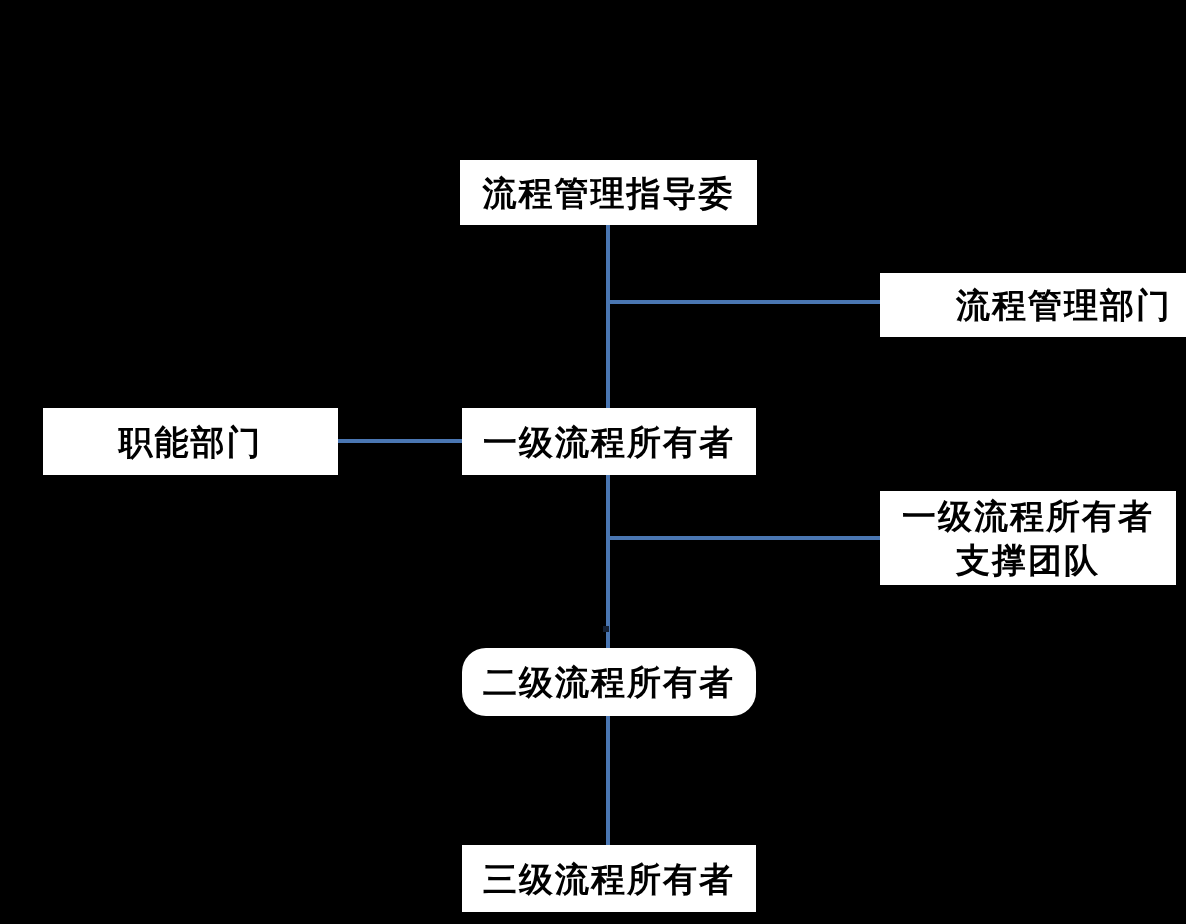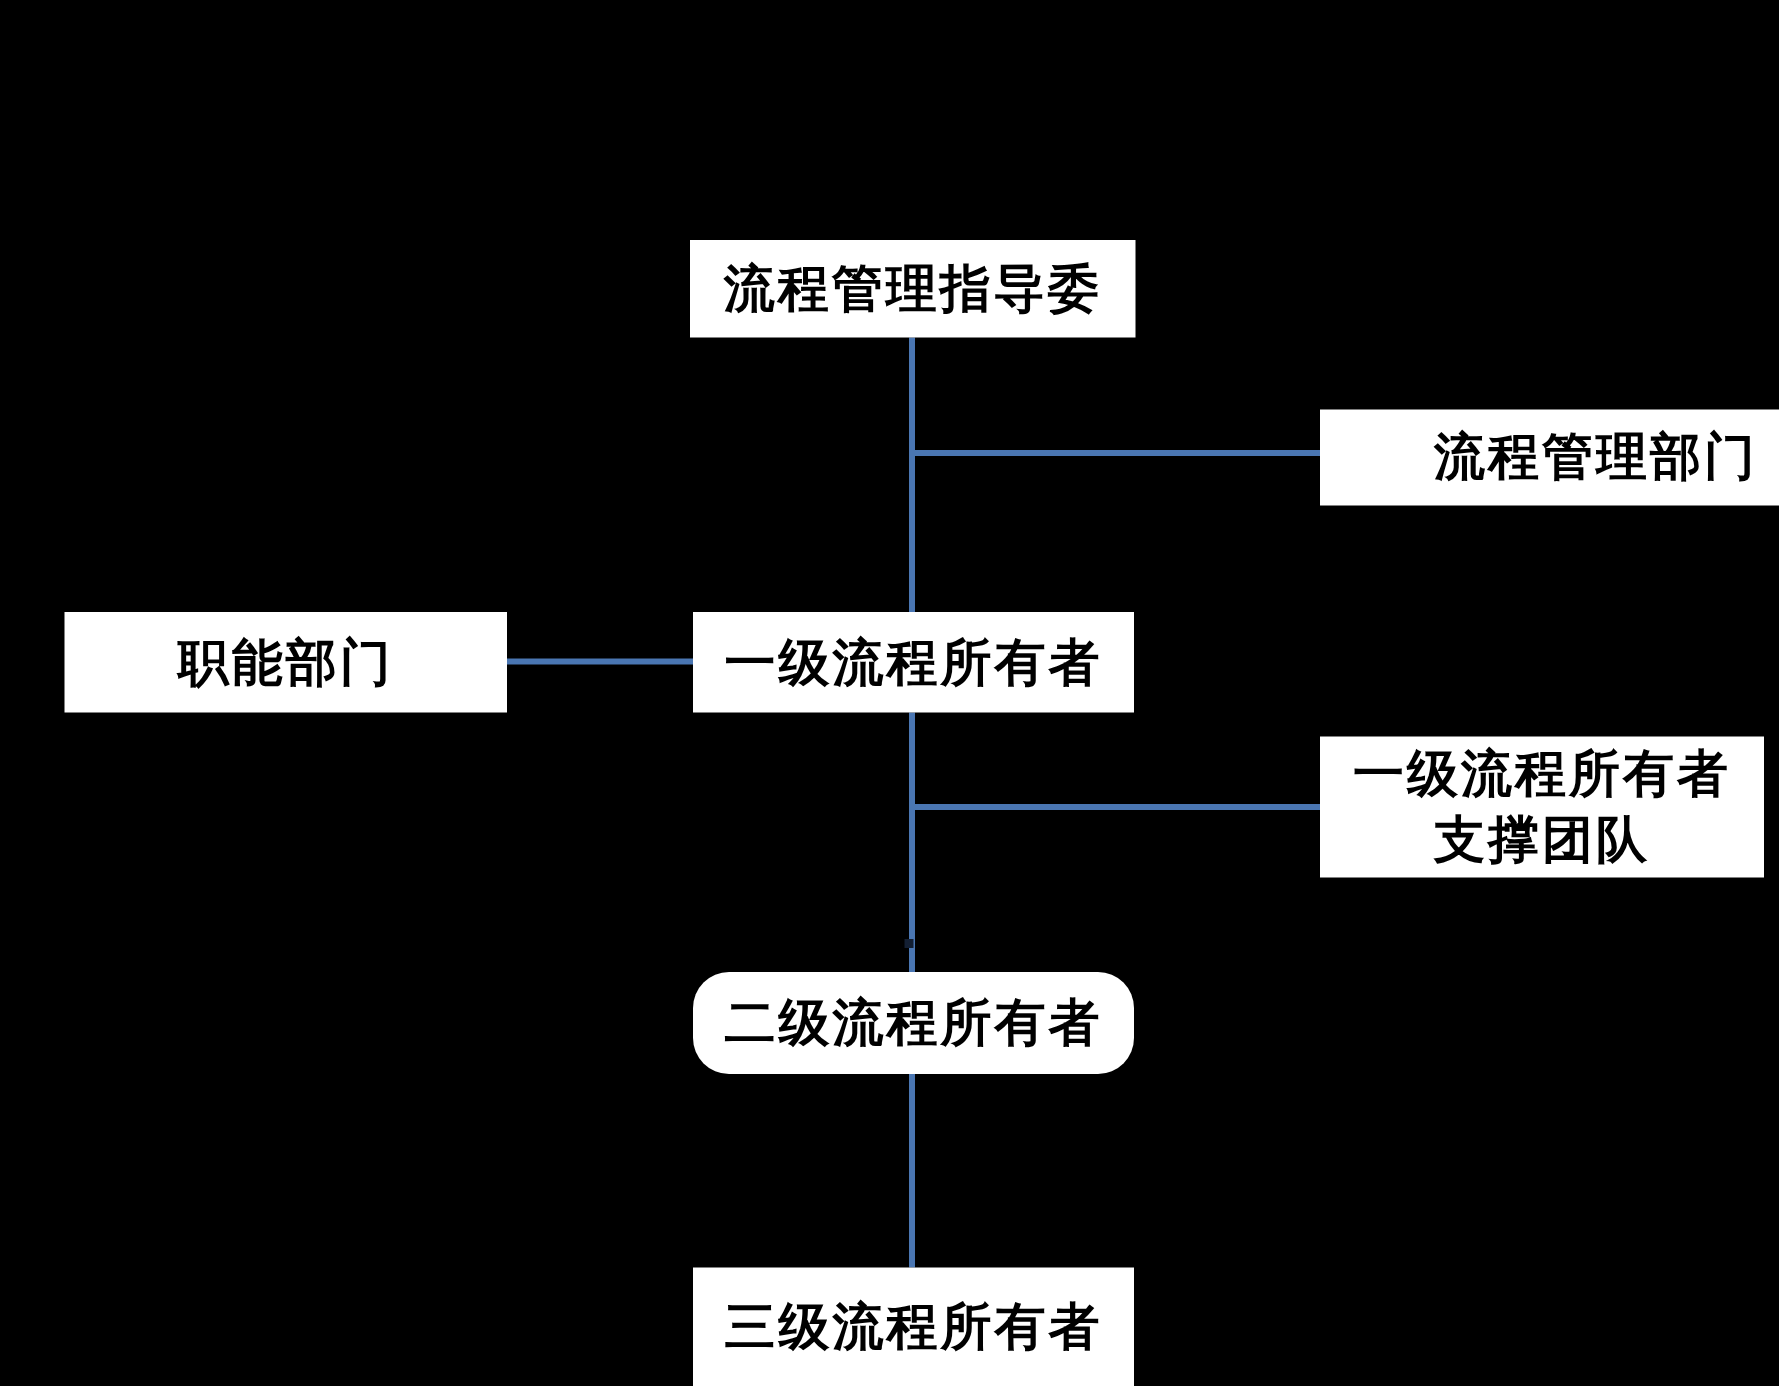--- a/index.html
+++ b/index.html
@@ -39,21 +39,21 @@
   .connector.h { height: 4px; }
   .connector.v { width: 4px; }
 
   
   #n-steering  { left: 460px; top: 160px; width: 297px; height: 65px; }
   #n-mgmtdept  { left: 880px; top: 273px; width: 296px; height: 64px; padding-left: 36px; }
   #n-funcdept  { left: 2px;   top: 408px; width: 295px; height: 67px; margin-left: 41px; }
   #n-l1owner   { left: 462px; top: 408px; width: 294px; height: 67px; }
   #n-support   { left: 880px; top: 491px; width: 296px; height: 94px; }
   #n-l2owner   { left: 462px; top: 648px; width: 294px; height: 68px; border-radius: 24px; }
-  #n-l3owner   { left: 462px; top: 845px; width: 294px; height: 79px; }
+  #n-l3owner   { left: 462px; top: 845px; width: 294px; height: 67px; }
 
   
   #c-v1 { left: 606px; top: 225px; height: 183px; }
   #c-v2 { left: 606px; top: 475px; height: 173px; }
   #c-v3 { left: 606px; top: 716px; height: 129px; }
   #c-h1 { left: 608px; top: 300px; width: 272px; }
   #c-h2 { left: 297px; top: 439px; width: 165px; }
   #c-h3 { left: 608px; top: 536px; width: 272px; }
 
   

